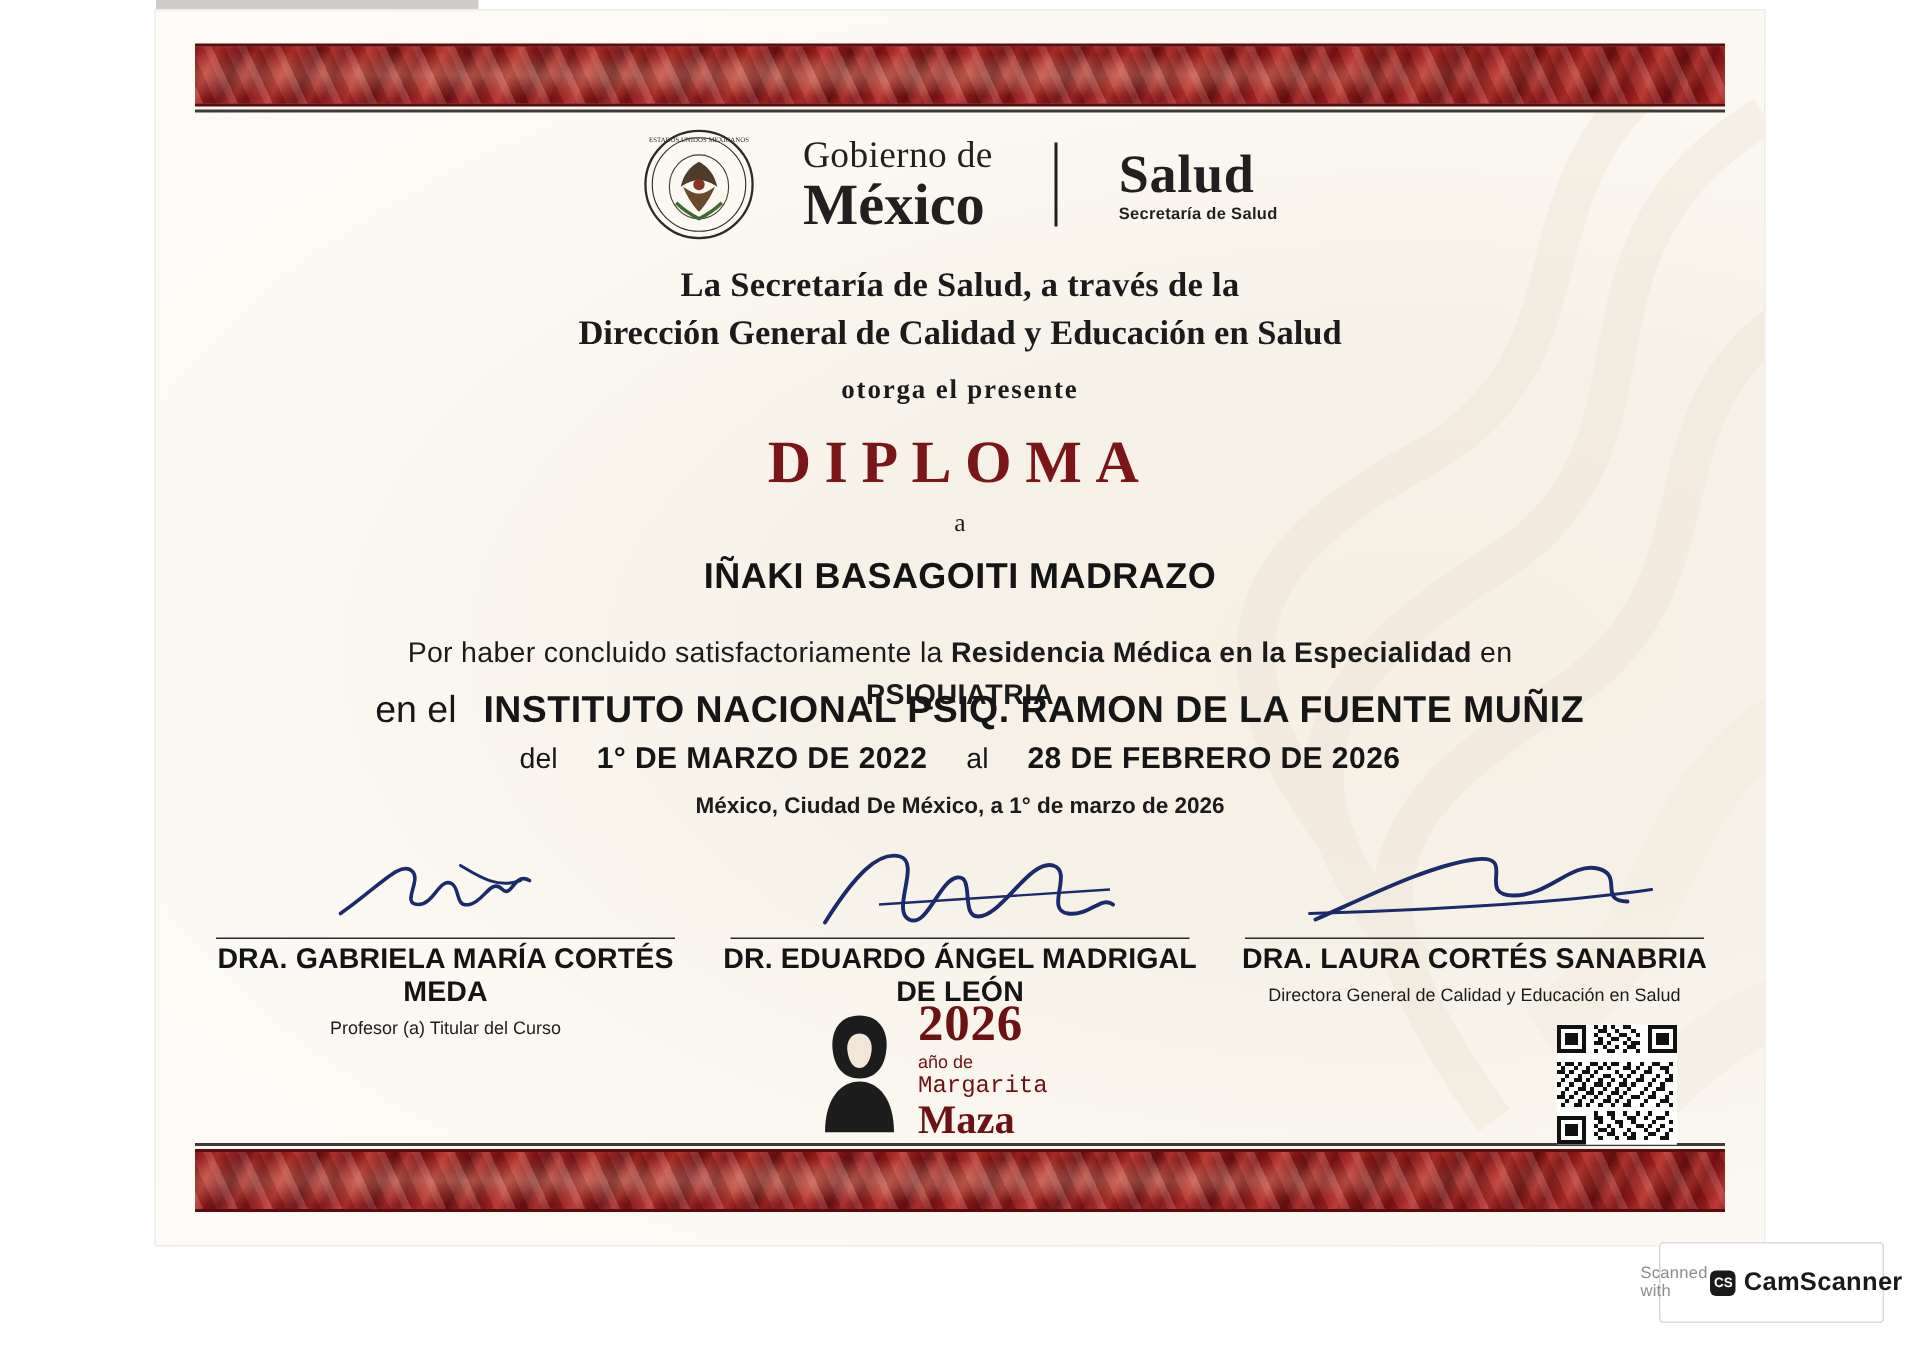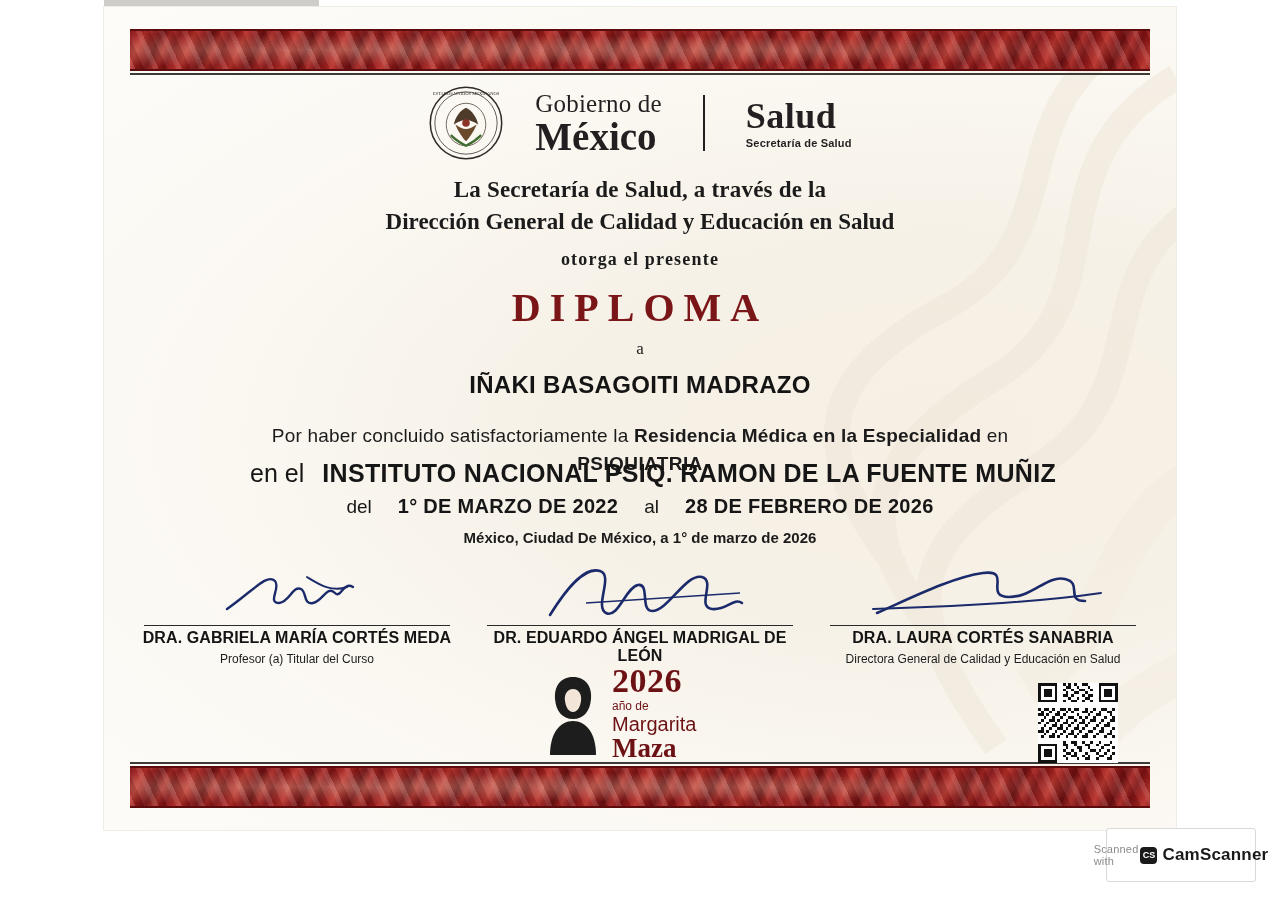--- a/index.html
+++ b/index.html
@@ -258,21 +258,21 @@
   .sig .scribble {
     height: 62px;
     display: block;
     margin: 0 auto;
   }
   .sig .rule {
     border-top: 1.6px solid #2a2a2a;
     margin: 0 6px;
   }
   .sig .sig-name {
-    font-size: 16px;
+    font-size: 19px;
     font-weight: 700;
     letter-spacing: .1px;
     padding: 3px 0 0;
     color: #141414;
   }
   .sig .sig-role {
     font-size: 12px;
     margin-top: 5px;
     line-height: 1.25;
     color: #1c1c1c;
@@ -300,22 +300,22 @@
     line-height: 1;
   }
   .emblem .eyear {
     font-family: "Liberation Serif", serif;
     font-size: 34px;
     font-weight: 700;
     letter-spacing: .5px;
   }
   .emblem .eano { font-size: 12px; margin-top: 2px; }
   .emblem .emarg {
-    font-family: Liberation Sans, sans-serif;
-    font-size: 20px;
+    font-family: Liberation Mono, monospace;
+    font-size: 16px;
     margin-top: 2px;
   }
   .emblem .emaza {
     font-family: "Liberation Serif", serif;
     font-size: 27px;
     font-weight: 700;
     margin-top: 1px;
   }
 
   

